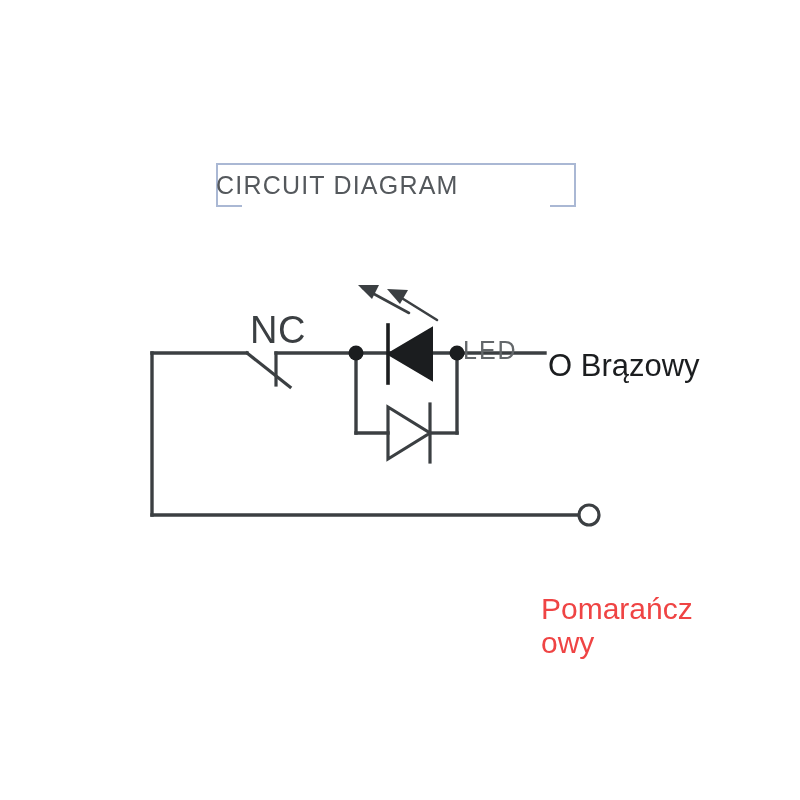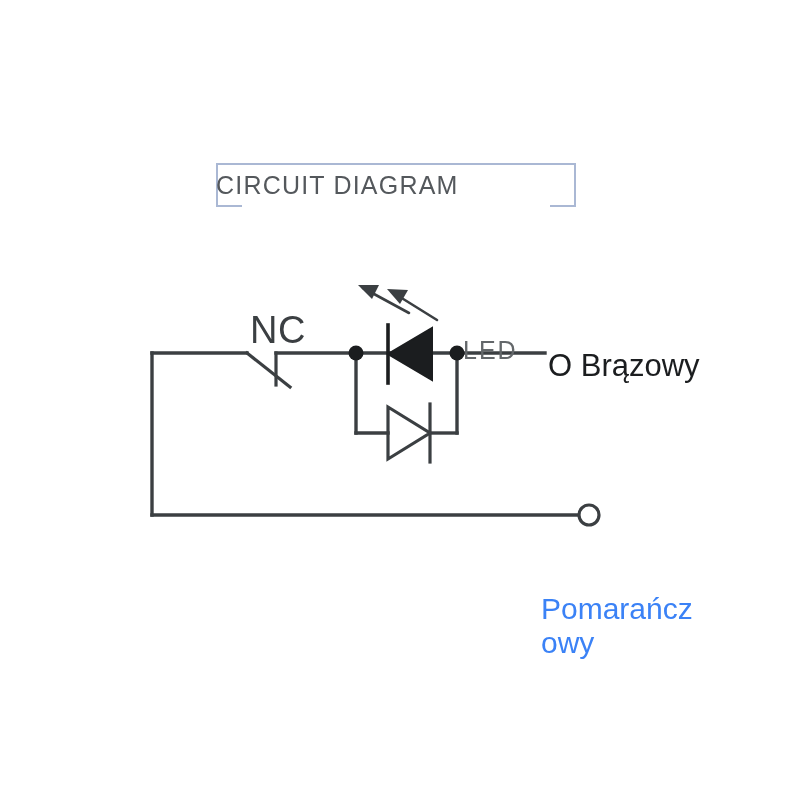--- a/index.html
+++ b/index.html
@@ -85,21 +85,21 @@
     left: 300px;
     top: 543px;
     font-size: 20px;
     color: #1b1d1f;
   }
   .lbl-orange {
     left: 541px;
     top: 592px;
     width: 200px;
     font-size: 30px;
-    color: #3b82f6;
+    color: #ef4444;
     line-height: 1.12;
     white-space: normal;
   }
 </style>
 </head>
 <body>
 
 <div id="stage">
 
   <div class="title-band">

